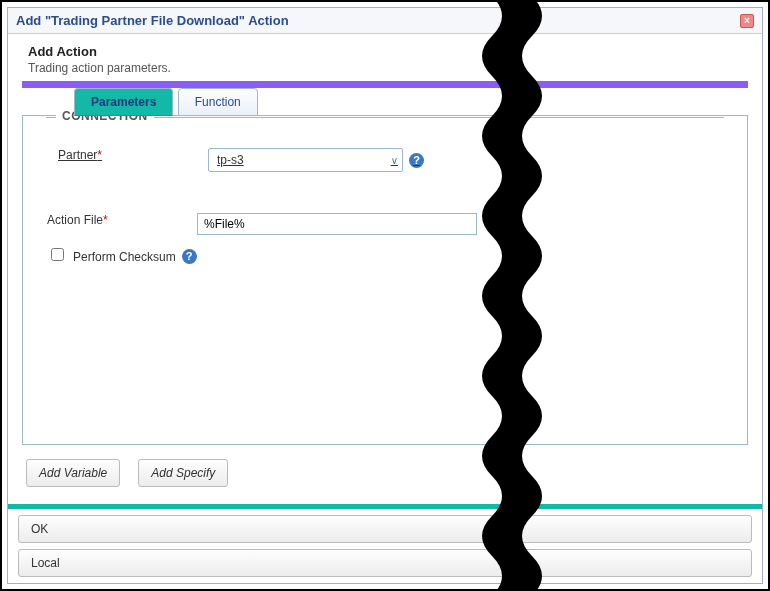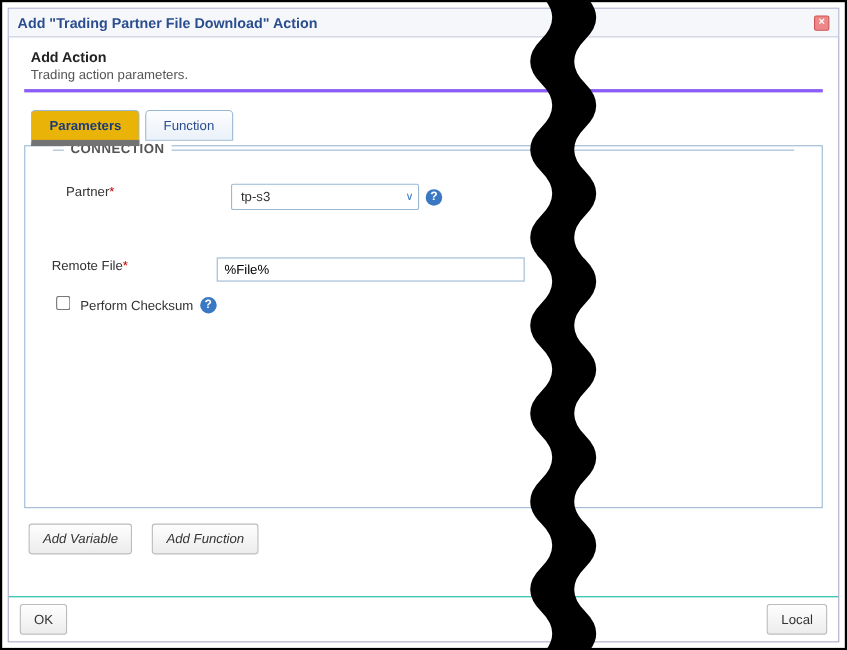--- a/index.html
+++ b/index.html
@@ -50,22 +50,22 @@
     cursor: pointer;
   }
   .dialog-body {
     flex: 1;
     padding: 10px 14px 8px 14px;
     display: flex;
     flex-direction: column;
   }
   .heading-block {
     padding: 0 6px 6px 6px;
-    border-bottom: 3px solid #8b5cf6;
-    margin-bottom: 16px;
+    border-bottom: 7px solid #8b5cf6;
+    margin-bottom: 0;
   }
   .heading-main {
     font-weight: bold;
     font-size: 13px;
     color: #222;
   }
   .heading-sub {
     color: #555;
     margin-top: 2px;
   }
@@ -79,24 +79,25 @@
     padding: 6px 16px;
     border: 1px solid #9bb8d3;
     background: linear-gradient(#fdfdff, #eaf1f9);
     color: #2a4d8f;
     cursor: pointer;
     border-radius: 4px 4px 0 0;
     margin-right: 1px;
     font-size: 12px;
   }
   .tab.active {
-    background: #eab308;
-    border-bottom: 6px solid #737373;
+    background: #14b8a6;
+    border-bottom: 1px solid #737373;
     font-weight: bold;
     color: #1a3b7a;
+    margin-left: 46px;
   }
   .tabpanel {
     border: 1px solid #9bb8d3;
     background: #fff;
     margin-top: -1px;
     padding: 20px 24px 20px 24px;
     height: 330px;
     position: relative;
   }
   .fieldset-box {
@@ -140,21 +141,21 @@
   }
   .textinput {
     width: 280px;
     height: 22px;
     padding: 2px 6px;
     border: 1px solid #9bb8d3;
     font-size: 12px;
     background: #fff;
   }
   .combo {
-    width: 171px;
+    width: 195px;
     height: 24px;
     border: 1px solid #9bb8d3;
     display: flex;
     align-items: center;
     justify-content: space-between;
     padding: 0 4px 0 8px;
     background: #fff;
     cursor: pointer;
     border-radius: 2px;
   }
@@ -191,25 +192,26 @@
     color: #333;
   }
   .btn-row-left {
     margin-top: 14px;
     display: flex;
     gap: 18px;
     margin-left: 4px;
     font-style: italic;
   }
   .footer {
-    border-top: 1px solid #14b8a6;
+    border-top: 5px solid #14b8a6;
     padding: 6px 10px;
     display: flex;
-    justify-content: space-between;
+    justify-content: center;
     gap: 6px;
+    flex-direction: column;
   }
   .tear {
     position: absolute;
     top: -6px;
     left: 470px;
     width: 80px;
     height: 600px;
     z-index: 50;
     pointer-events: none;
   }
@@ -232,21 +234,21 @@
         <div class="heading-sub">Trading action parameters.</div>
       </div>
 
       <div class="tabs">
         <span class="tab active">Parameters</span>
         <span class="tab">Function</span>
       </div>
 
       <div class="tabpanel">
 
-        <div style="position:relative; border:3px solid #ef4444; border-color:transparent; padding-top:4px;">
+        <div style="position:relative; border:1px solid #ef4444; border-color:transparent; padding-top:4px;text-decoration:underline;">
           <div class="fieldset-box" style="border-left:none;border-right:none;border-bottom:none;">
             <span class="fieldset-legend">CONNECTION</span>
 
             <div class="row">
               <div class="label-col">
                 <span>Partner</span><span class="req">*</span>
               </div>
               <div class="control-col">
                 <div class="combo">
                   <span>tp-s3</span>
@@ -254,40 +256,40 @@
                 </div>
                 <span class="help-icon">?</span>
               </div>
             </div>
           </div>
         </div>
 
         <div class="form-area">
           <div class="row">
             <div class="label-col">
-              <span>Remote File</span><span class="req">*</span>
+              <span>Action File</span><span class="req">*</span>
             </div>
             <div class="control-col">
               <input class="textinput" type="text" value="%File%" style="">
             </div>
           </div>
 
 
           <div class="checkbox-row">
             <input type="checkbox" style="">
             <span>Perform Checksum</span>
             <span class="help-icon">?</span>
           </div>
         </div>
 
       </div>
 
       <div class="btn-row-left">
         <span class="btn">Add Variable</span>
-        <span class="btn">Add Function</span>
+        <span class="btn">Add Specify</span>
       </div>
 
     </div>
 
     <div class="footer">
       <span class="btn">OK</span>
       <span class="btn">Local</span>
     </div>
 
   </div>

